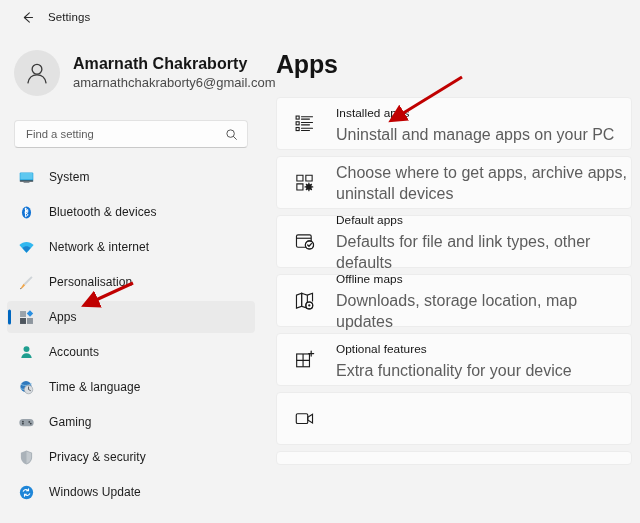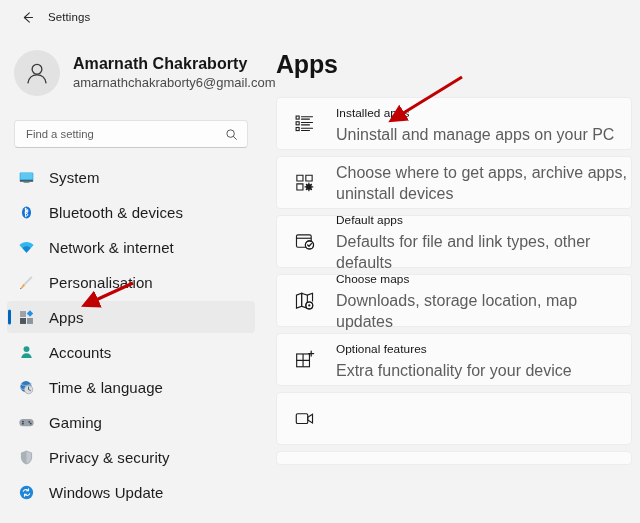--- a/index.html
+++ b/index.html
@@ -129,21 +129,21 @@
     background: #0067c0;
   }
   .nav-ico {
     width: 18px; height: 18px;
     flex: 0 0 18px;
     display: flex; align-items: center; justify-content: center;
   }
   .nav-ico svg { display: block; }
   .nav-label {
     margin-left: 14px;
-    font-size: 15px;
+    font-size: 12px;
     color: #1c1c1c;
     letter-spacing: .08px;
   }
 
   
   .main {
     flex: 1 1 auto;
     padding: 0 0 0 14px;
     overflow: hidden;
     position: relative;
@@ -414,21 +414,21 @@
             <svg width="21" height="21" viewBox="0 0 22 22" fill="none" stroke="currentColor" stroke-width="1.2">
               <path d="M2.6 5.4 L8 3.4 V17 L2.6 19 Z"></path>
               <path d="M8 3.4 L14 5.4 V19 L8 17 Z"></path>
               <path d="M14 5.4 L19.4 3.4 V12"></path>
               <circle cx="16" cy="16.2" r="3.6" fill="#fbfbfb"></circle>
               <circle cx="16" cy="16.2" r="3.6"></circle>
               <circle cx="16" cy="16.2" r="1.2" fill="currentColor" stroke="none"></circle>
             </svg>
           </span>
           <span class="card-text">
-            <span class="card-title">Choose maps</span>
+            <span class="card-title">Offline maps</span>
             <span class="card-sub" style="display:block">Downloads, storage location, map updates</span>
           </span>
         </div>
 
         <div class="card">
           <span class="card-ico">
             <svg width="21" height="21" viewBox="0 0 22 22" fill="none" stroke="currentColor" stroke-width="1.2">
               <rect x="2.8" y="5.2" width="13.4" height="13.4"></rect>
               <path d="M9.5 5.2 V18.6 M2.8 11.9 H16.2"></path>
               <path d="M18 2.2 V7.4 M15.4 4.8 H20.6" stroke-width="1.3" stroke-linecap="round"></path>

